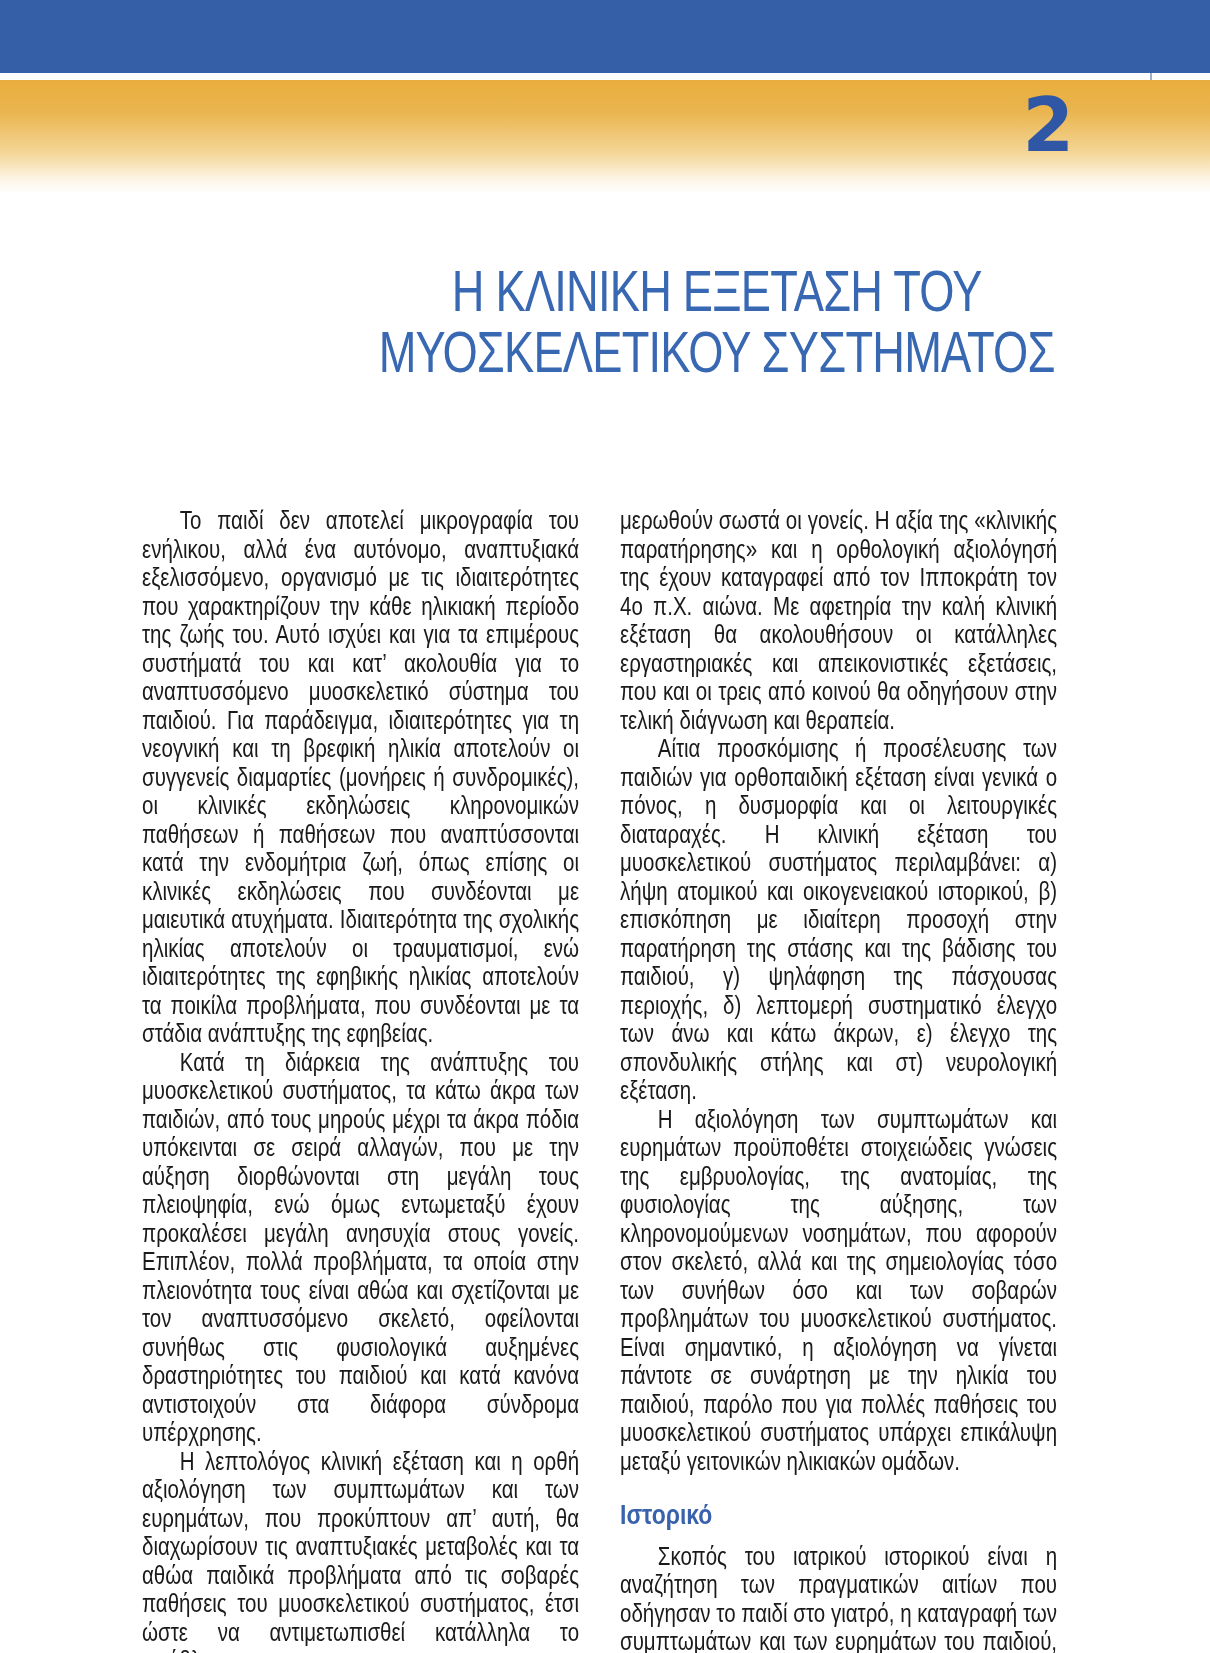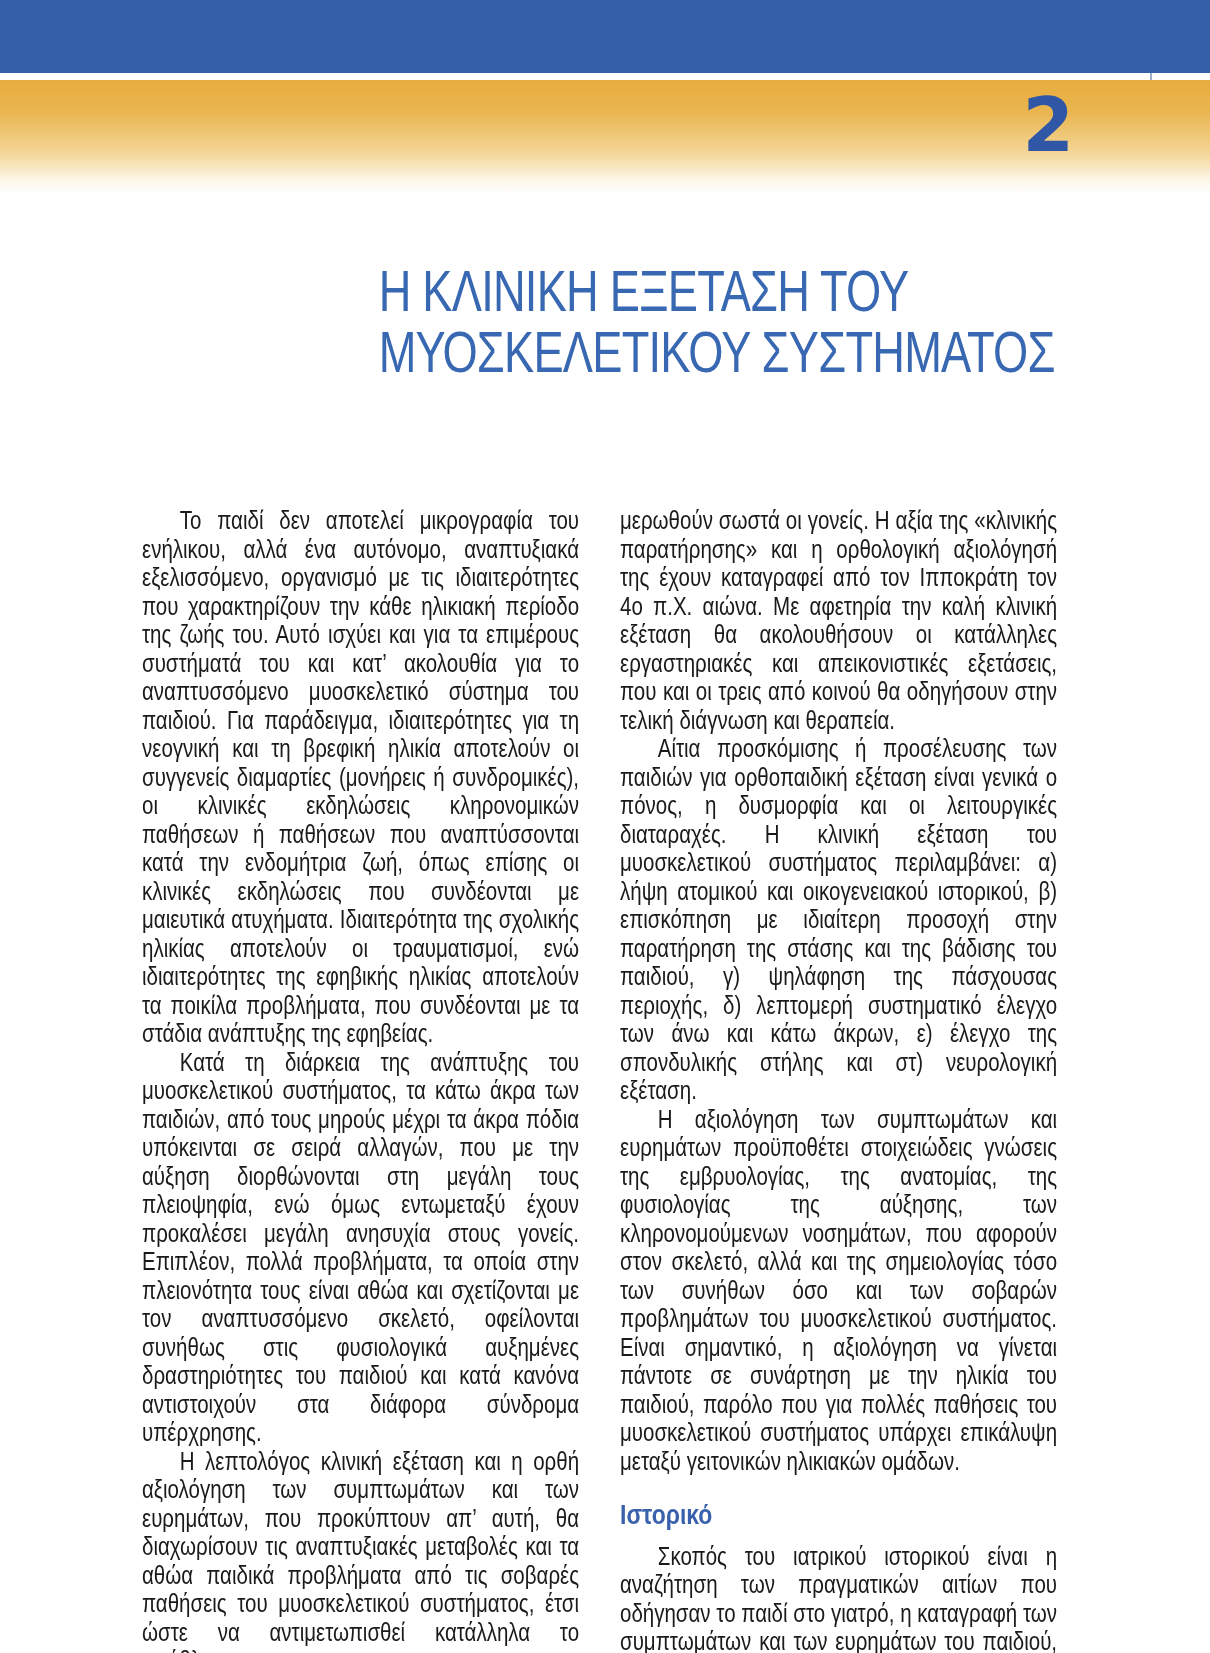--- a/index.html
+++ b/index.html
@@ -35,21 +35,21 @@
     top:88px;right:136px;
     font-family:"DejaVu Sans", sans-serif;
     font-weight:bold;
     font-size:74px;
     line-height:1;
     color:#2F57A5;
   }
   .chapter-title{
     position:absolute;
     top:260px;right:155px;
-    text-align:left;
+    text-align:center;
     color:#3968B3;
   }
   .chapter-title .title-line{
     display:block;
     white-space:nowrap;
     font-size:58px;
     line-height:61px;
     letter-spacing:-1px;
     transform:scaleX(0.78);
     transform-origin:100% 50%;

